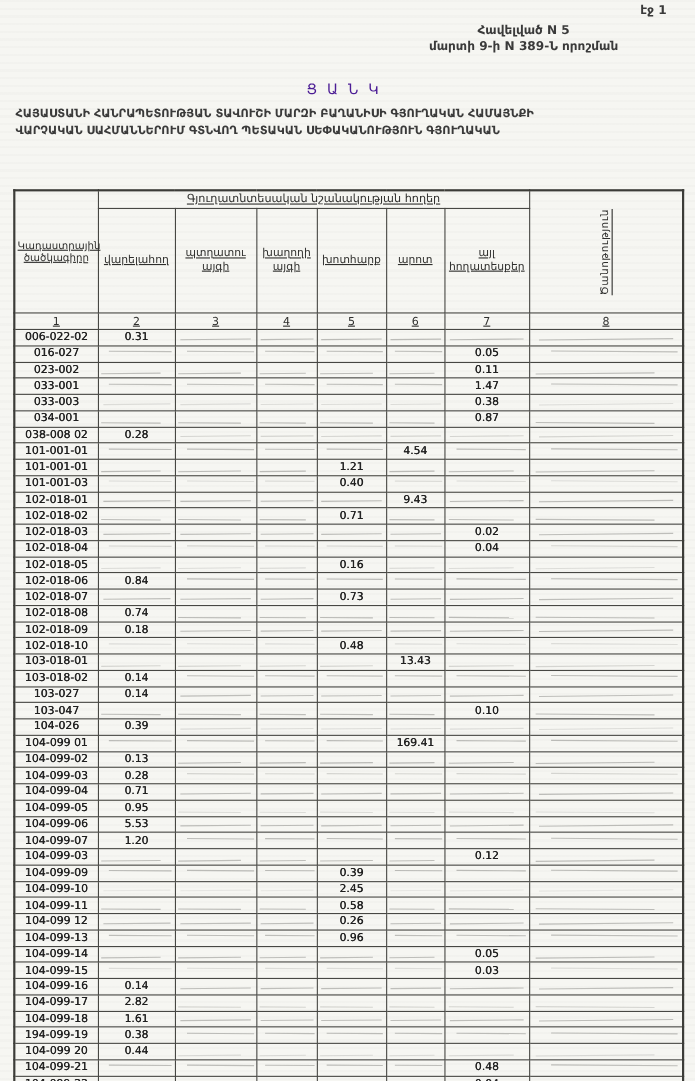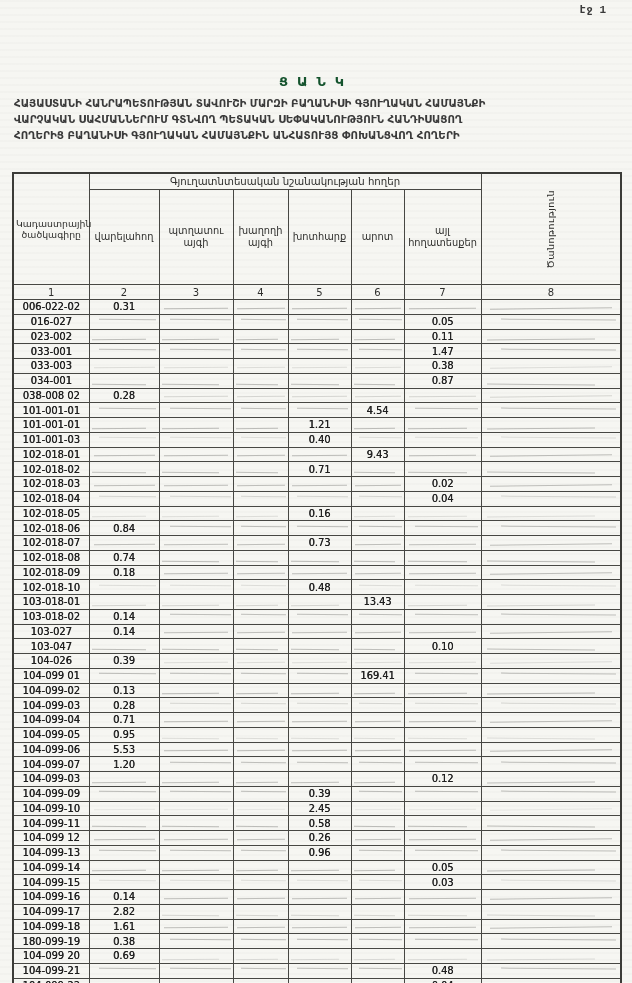--- a/index.html
+++ b/index.html
@@ -11,49 +11,49 @@
     position:relative;
     overflow:hidden;
   }
   
   body::before{
     content:"";position:absolute;inset:0;pointer-events:none;
     background:repeating-linear-gradient(to bottom, rgba(0,0,0,0.016) 0 2px, transparent 2px 7px);
   }
   .pageno{
     position:absolute;top:3px;right:26px;
-    font-size:11px;font-weight:bold;color:#3a3a3a;font-family:Liberation Mono, monospace;
+    font-size:11px;font-weight:bold;color:#3a3a3a;
   }
   .appendix{
     position:absolute;top:21px;right:70px;
     text-align:center;font-size:11px;font-weight:bold;
     line-height:1.3;color:#3a3a3a;white-space:nowrap;
   }
   .doc-title{
     position:absolute;top:74px;left:0;width:100%;
-    text-align:center;font-size:13px;font-weight:bold;
-    letter-spacing:9px;color:#14532d;
+    text-align:center;font-size:13px;font-weight:normal;
+    letter-spacing:9px;color:#4c1d95;
   }
   .doc-subtitle{
     position:absolute;top:96px;left:14px;width:604px;
     font-size:10.3px;font-weight:bold;
     line-height:1.55;color:#3a3a3a;
   }
   table.land{
     position:absolute;top:172px;left:12px;
     width:608px;border-collapse:collapse;table-layout:fixed;
     background:transparent;
   }
   table.land, table.land th, table.land td{
     border:1px solid #474743;
   }
   table.land{border:2px solid #3c3c38;}
   th{
     font-weight:normal;color:#2f2f2d;
-    padding:0 2px;vertical-align:middle;text-align:center;
+    padding:0 2px;vertical-align:middle;text-align:center;text-decoration:underline;
   }
   .r-group th{height:15px;font-size:10px;}
   .r-group th.group{text-align:center;font-size:10.2px;}
   .r-labels th{height:94px;font-size:9.8px;line-height:1.25;}
   .r-nums th{height:14px;font-size:10px;}
   th.c1head{font-size:9.3px;margin-left:33px;}
   .vert{
     writing-mode:vertical-rl;
     transform:rotate(180deg);
     margin:0 auto;
@@ -77,28 +77,29 @@
   tbody tr:nth-child(3n) td:empty::after{top:72%;left:4%;right:18%;}
   tbody tr:nth-child(5n) td:empty::after{opacity:.45;}
   tbody tr:nth-child(7n) td:empty::after{background:rgba(60,60,55,0.18);}
 </style>
 </head>
 <body>
 
 <div class="pageno">էջ 1</div>
 
 <div class="appendix">
+  <div>Հավելված N 5</div>
+  <div>մարտի 9-ի N 389-Ն որոշման</div>
 </div>
 
 <div class="doc-title">ՑԱՆԿ</div>
 
 <div class="doc-subtitle">
   <div>ՀԱՅԱՍՏԱՆԻ ՀԱՆՐԱՊԵՏՈՒԹՅԱՆ ՏԱՎՈՒՇԻ ՄԱՐԶԻ ԲԱՂԱՆԻՍԻ ԳՅՈՒՂԱԿԱՆ ՀԱՄԱՅՆՔԻ</div>
-  <div>ՎԱՐՉԱԿԱՆ ՍԱՀՄԱՆՆԵՐՈՒՄ ԳՏՆՎՈՂ ՊԵՏԱԿԱՆ ՍԵՓԱԿԱՆՈՒԹՅՈՒՆ ՀԱՆԴԻՍԱՑՈՂ</div>
-  <div>ՀՈՂԵՐԻՑ ԲԱՂԱՆԻՍԻ ԳՅՈՒՂԱԿԱՆ ՀԱՄԱՅՆՔԻՆ ԱՆՀԱՏՈՒՅՑ ՓՈԽԱՆՑՎՈՂ ՀՈՂԵՐԻ</div>
+  <div>ՎԱՐՉԱԿԱՆ ՍԱՀՄԱՆՆԵՐՈՒՄ ԳՏՆՎՈՂ ՊԵՏԱԿԱՆ ՍԵՓԱԿԱՆՈՒԹՅՈՒՆ ԳՅՈՒՂԱԿԱՆ</div>
 </div>
 
 <table class="land">
   <colgroup>
     <col style="width:76px">
       <col style="width:70px">
       <col style="width:74px">
       <col style="width:55px">
     <col style="width:63px">
       <col style="width:53px">
@@ -557,32 +558,32 @@
         <td class="code">104-099-18</td>
         <td>1.61</td>
         <td></td>
         <td></td>
         <td></td>
         <td></td>
         <td></td>
         <td></td>
       </tr>
       <tr>
-        <td class="code">180-099-19</td>
+        <td class="code">194-099-19</td>
         <td>0.38</td>
         <td></td>
         <td></td>
         <td></td>
         <td></td>
         <td></td>
         <td></td>
       </tr>
       <tr>
         <td class="code">104-099 20</td>
-        <td>0.69</td>
+        <td>0.44</td>
         <td></td>
         <td></td>
         <td></td>
         <td></td>
         <td></td>
         <td></td>
       </tr>
       <tr>
         <td class="code">104-099-21</td>
         <td></td>

